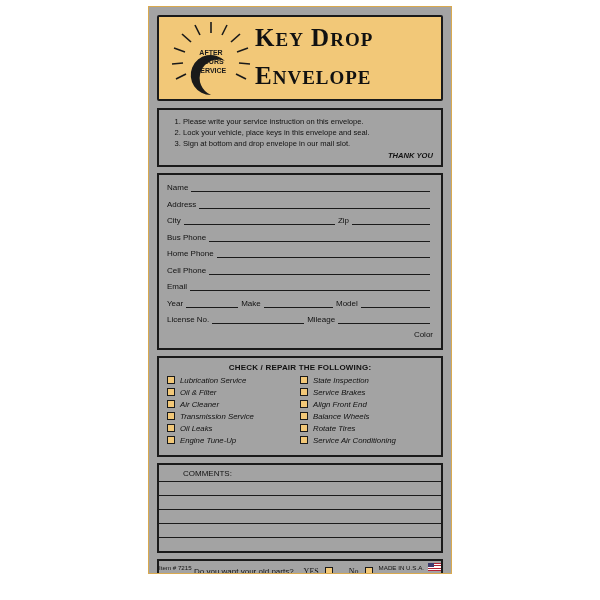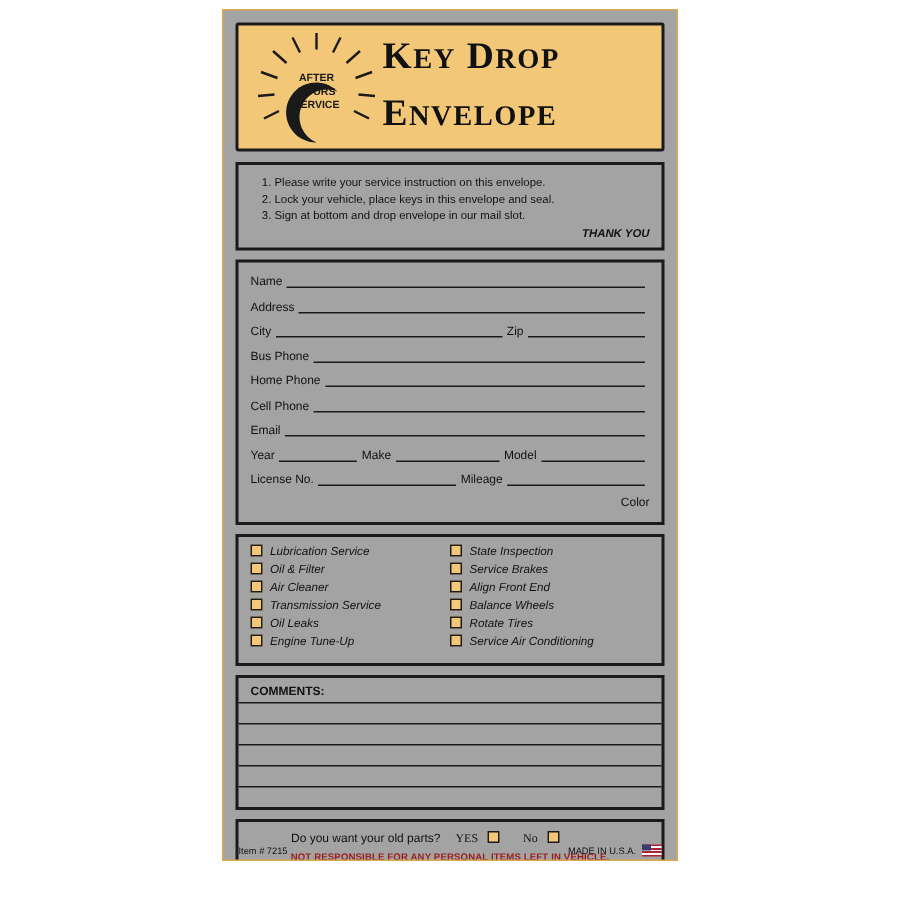--- a/index.html
+++ b/index.html
@@ -80,21 +80,21 @@
   .box{
     width:6px;height:6px;border:1px solid #1a1a1a;margin-right:5px;
     flex:0 0 auto;background:#f2c878;
   }
   .cl-label{font-size:7.8px;color:#111;font-style:italic;}
   
   .comments{
     margin-top:6px;border:2px solid #1a1a1a;box-sizing:border-box;
     padding:4px 0 0 0;
   }
-  .cm-title{font-size:8px;font-weight:bold;color:#111;padding-left:8px;margin-bottom:3px;}
+  .cm-title{font-size:8px;font-weight:normal;color:#111;padding-left:24px;margin-bottom:3px;}
   .cmline{border-top:1px solid #1a1a1a;height:13px;}
   
   .bottom{
     margin-top:6px;border:2px solid #1a1a1a;box-sizing:border-box;
     padding:6px 8px 6px 8px;
   }
   .oldparts{display:flex;align-items:center;font-size:8px;color:#111;padding-left:27px;}
   .oldparts .q{margin-right:10px;}
   .oldparts .opt{display:flex;align-items:center;margin-right:16px;font-family:Liberation Serif, serif;}
   .oldparts .opt .box{margin-left:6px;margin-right:0;}
@@ -217,20 +217,21 @@
           <span class="flabel">Mileage</span>
           <span class="fline"></span>
         </div>
         <div class="frow" style="margin-bottom:0;flex-direction:column;">
           <span class="flabel">Color</span>
           <span class="fline"></span>
         </div>
       </div>
 
       <div class="checklist">
+        <div class="cl-title">CHECK / REPAIR THE FOLLOWING:</div>
         <div class="cl-cols">
           <div class="cl-col">
             <div class="cl-item">
                 <span class="box"></span>
                 <span class="cl-label">Lubrication Service</span>
               </div>
             <div class="cl-item">
                 <span class="box"></span>
                 <span class="cl-label">Oil &amp; Filter</span>
               </div>

